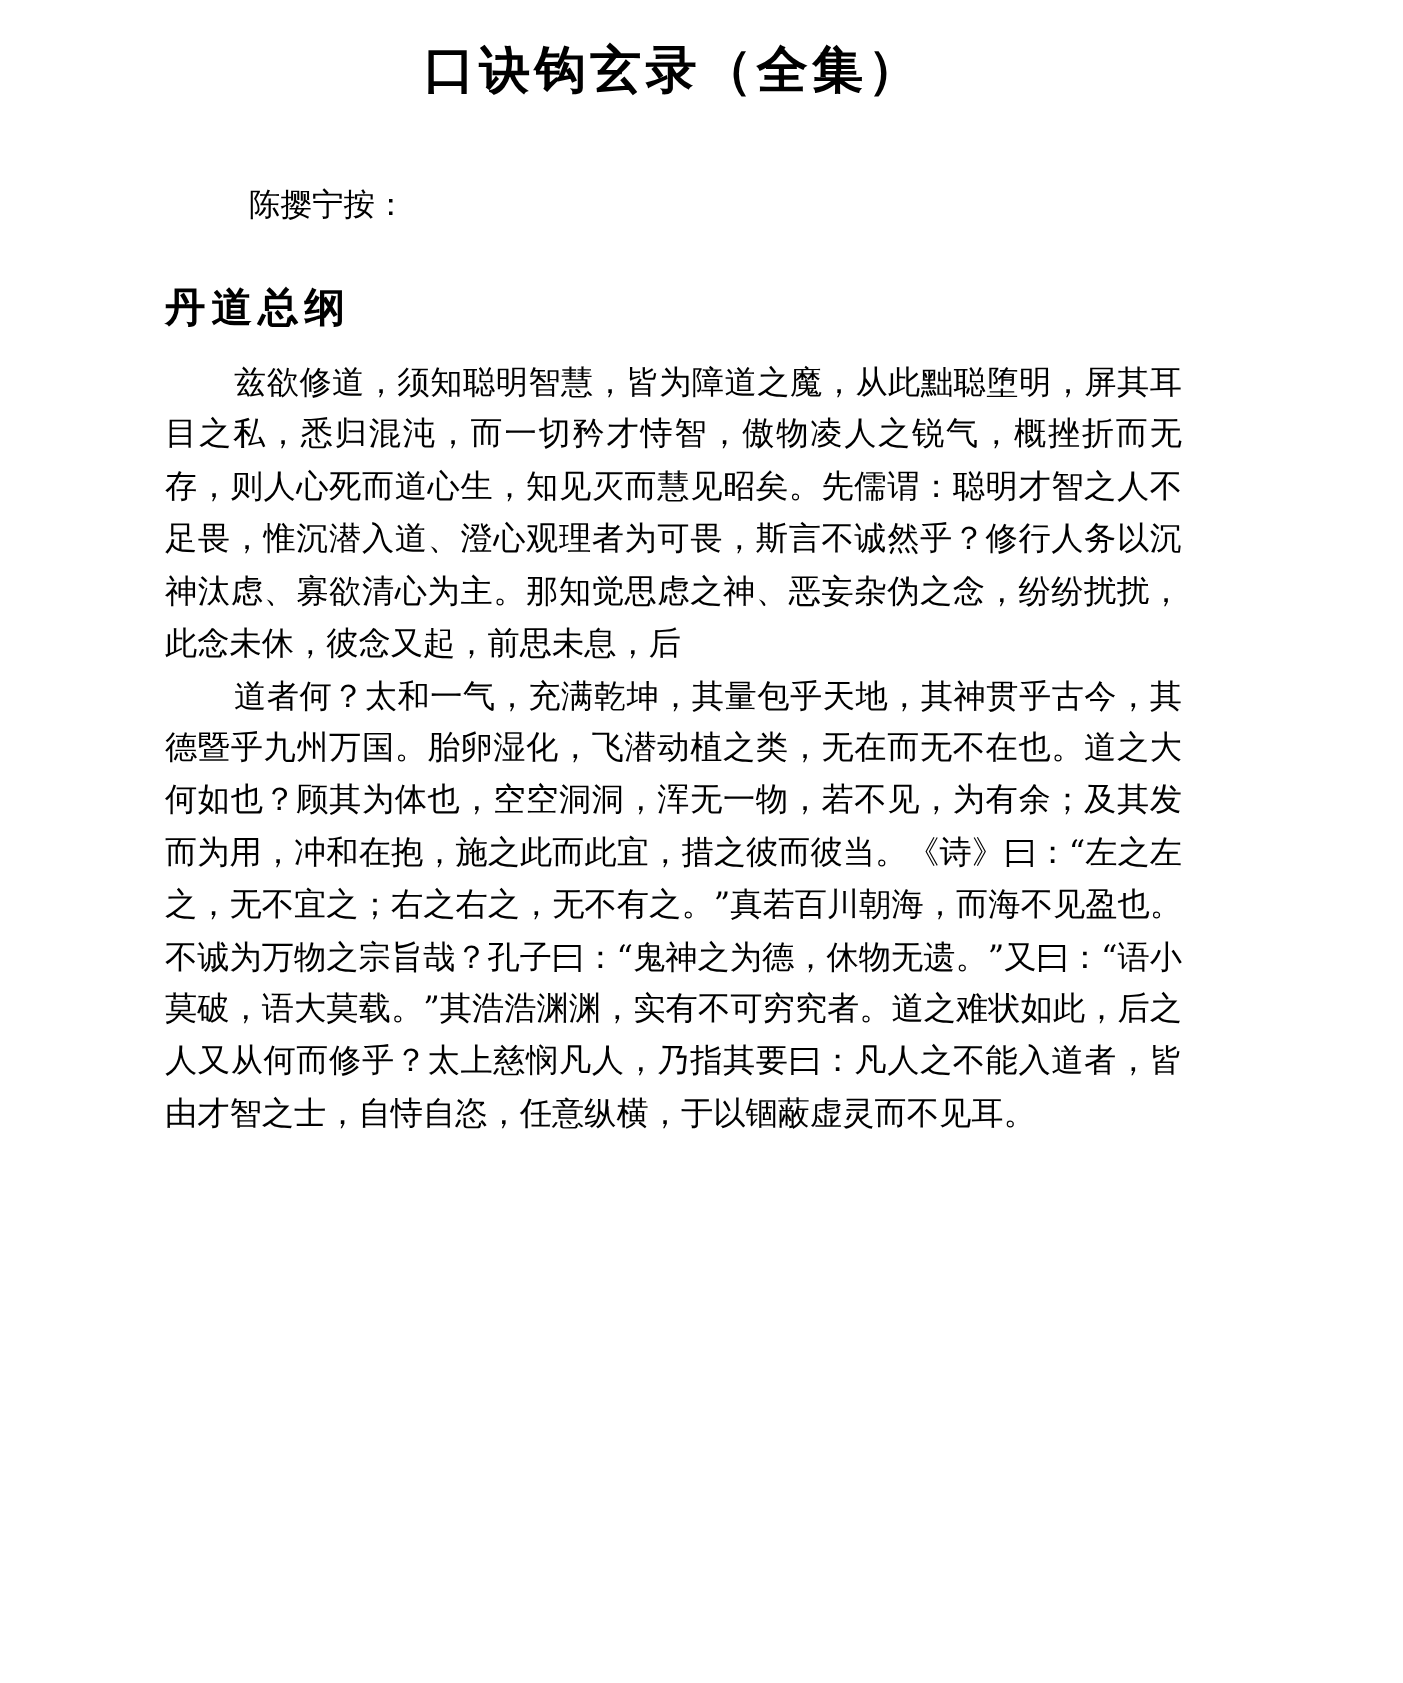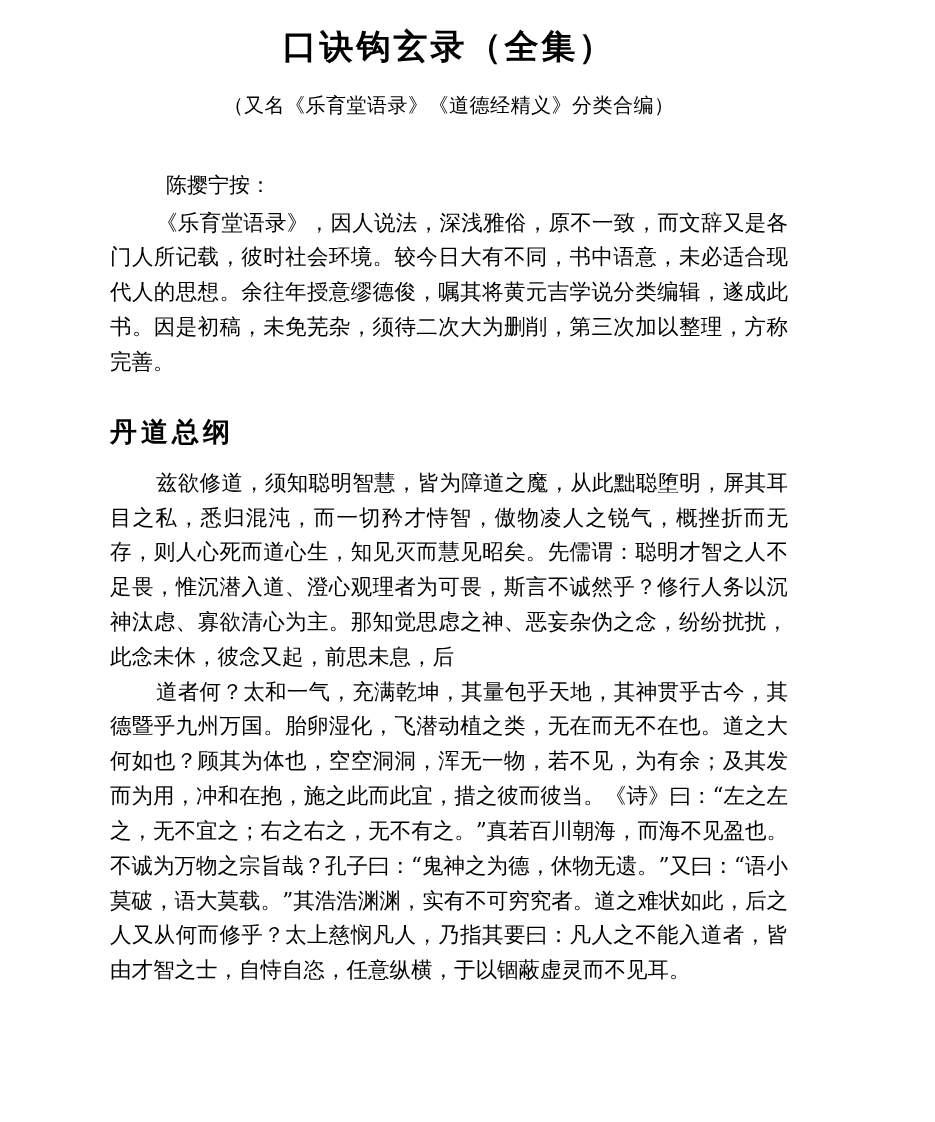--- a/index.html
+++ b/index.html
@@ -101,25 +101,23 @@
     font-family: "DejaVu Serif", "Liberation Serif", serif;
   }
 </style>
 </head>
 <body>
 
 <div class="page">
 
   <h1 class="doc-title">口诀钩玄录（全集）</h1>
 
-  <div class="doc-subtitle">（又名《乐育堂语录》《道德经精义》分类合编）</div>
 
   <div class="note-block">
     <div class="note-head">陈撄宁按：</div>
-    <p class="body-par">《乐育堂语录》，因人说法，深浅雅俗，原不一致，而文辞又是各门人所记载，彼时社会环境。较今日大有不同，书中语意，未必适合现代人的思想。余往年授意缪德俊，嘱其将黄元吉学说分类编辑，遂成此书。因是初稿，未免芜杂，须待二次大为删削，第三次加以整理，方称完善。</p>
   </div>
 
   <h2 class="section-title">丹道总纲</h2>
 
   <div class="main-text">
     <p class="body-par">兹欲修道，须知聪明智慧，皆为障道之魔，从此黜聪堕明，屏其耳目之私，悉归混沌，而一切矜才恃智，傲物凌人之锐气，概挫折而无存，则人心死而道心生，知见灭而慧见昭矣。先儒谓：聪明才智之人不足畏，惟沉潜入道、澄心观理者为可畏，斯言不诚然乎？修行人务以沉神汰虑、寡欲清心为主。那知觉思虑之神、恶妄杂伪之念，纷纷扰扰，此念未休，彼念又起，前思未息，后</p>
     <p class="body-par">道者何？太和一气，充满乾坤，其量包乎天地，其神贯乎古今，其德暨乎九州万国。胎卵湿化，飞潜动植之类，无在而无不在也。道之大何如也？顾其为体也，空空洞洞，浑无一物，若不见，为有余；及其发而为用，冲和在抱，施之此而此宜，措之彼而彼当。《诗》曰：“左之左之，无不宜之；右之右之，无不有之。”真若百川朝海，而海不见盈也。不诚为万物之宗旨哉？孔子曰：“鬼神之为德，休物无遗。”又曰：“语小莫破，语大莫载。”其浩浩渊渊，实有不可穷究者。道之难状如此，后之人又从何而修乎？太上慈悯凡人，乃指其要曰：凡人之不能入道者，皆由才智之士，自恃自恣，任意纵横，于以锢蔽虚灵而不见耳。</p>
   </div>
 
   <div class="footer">

